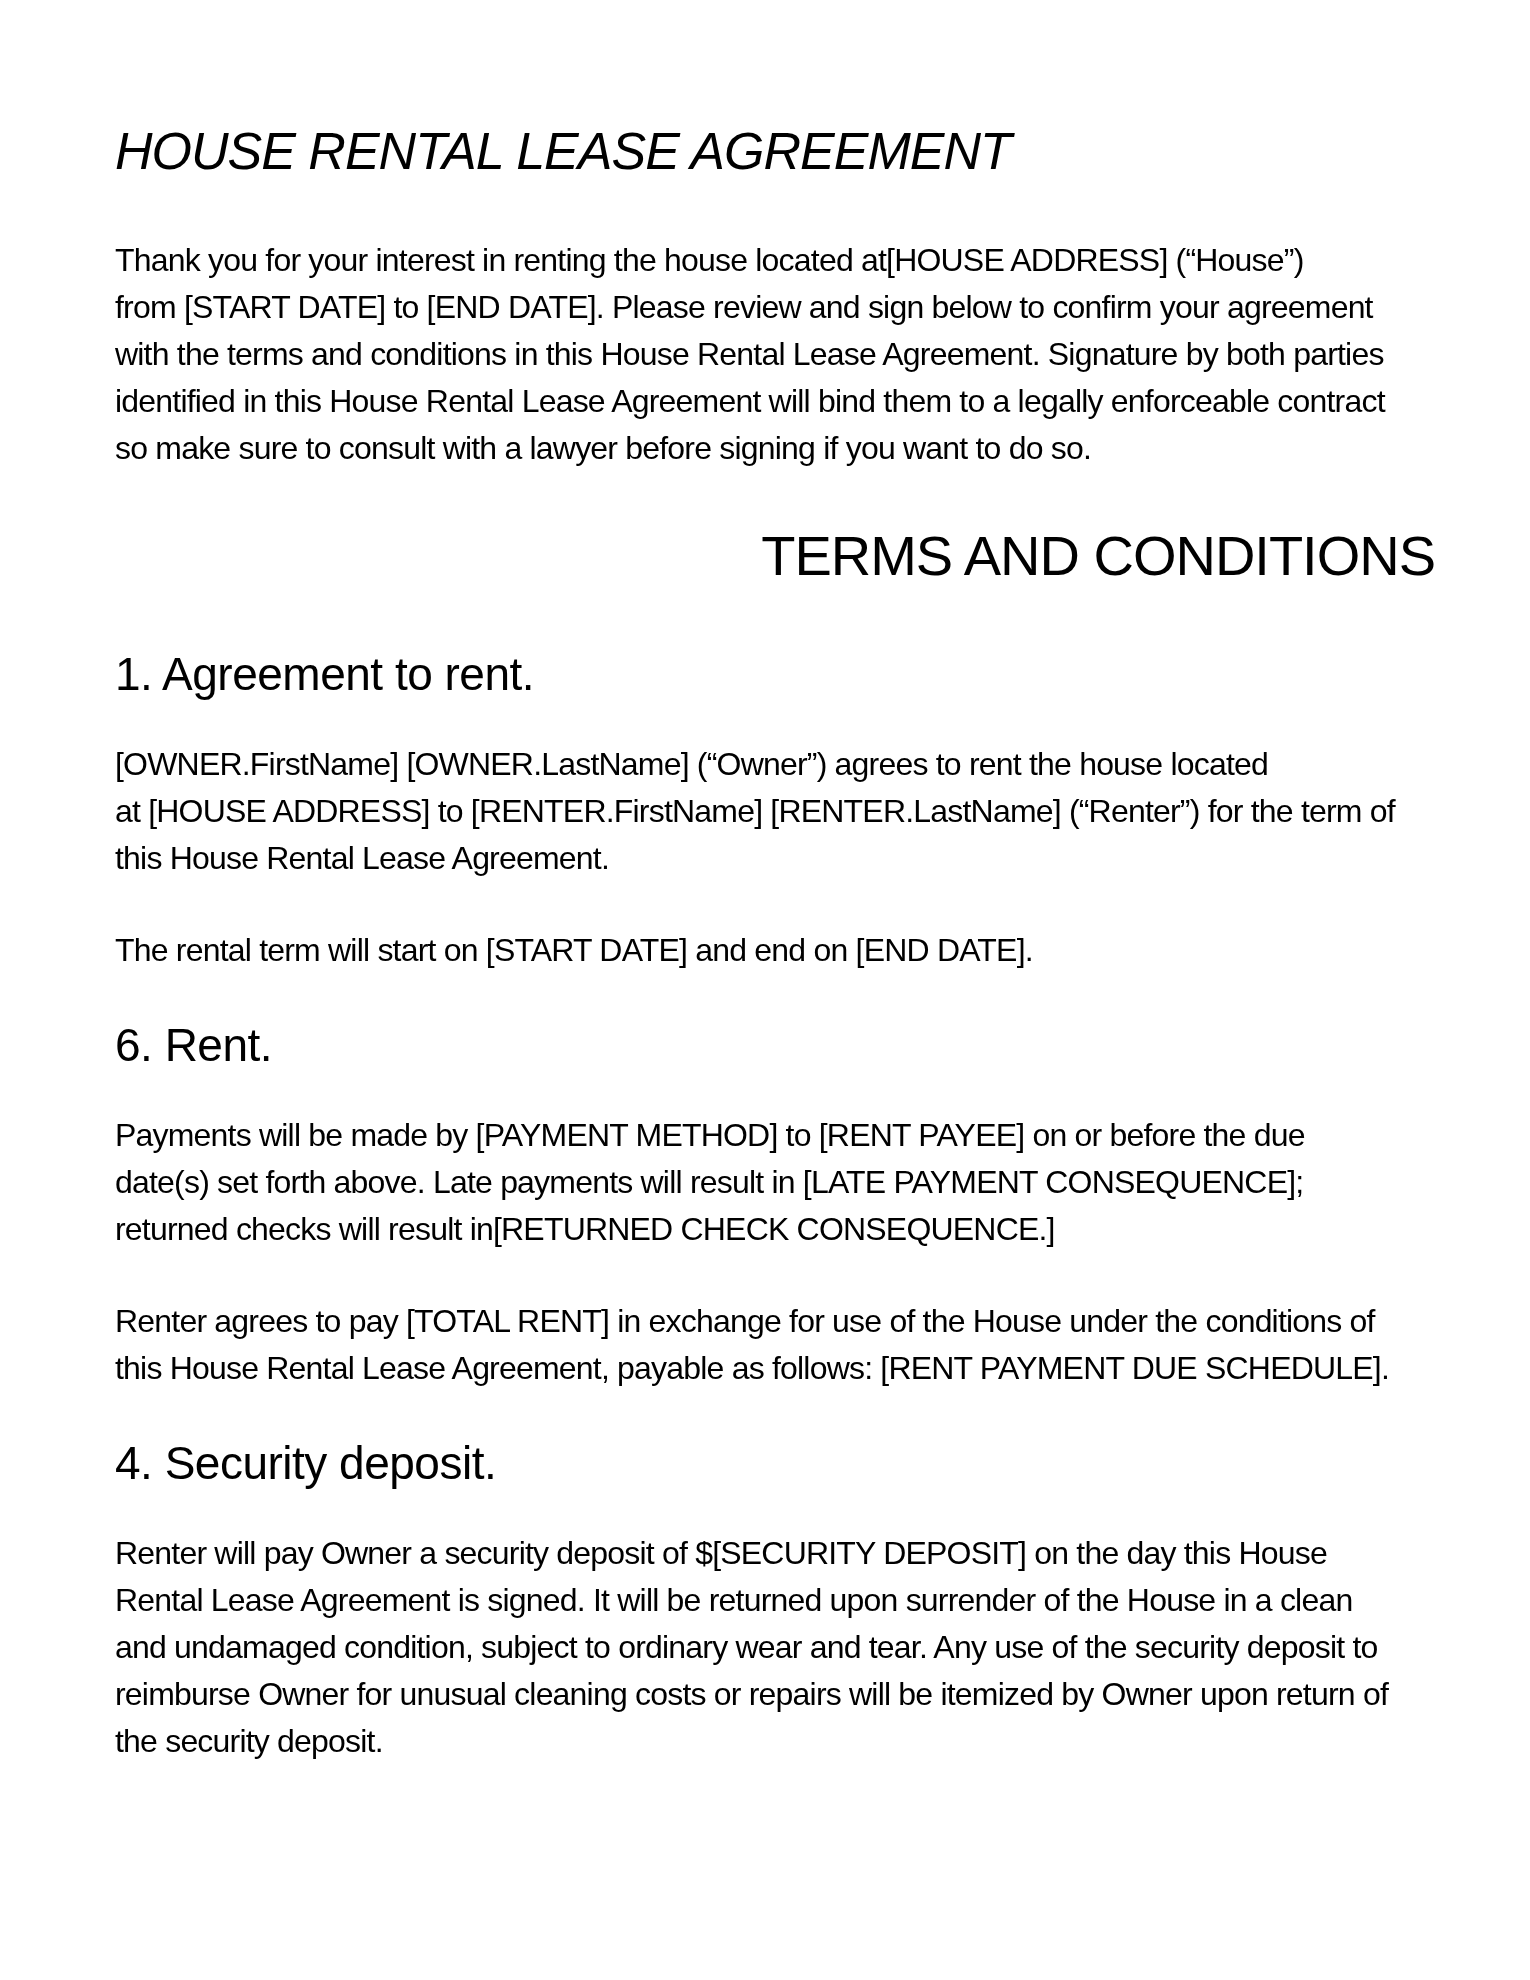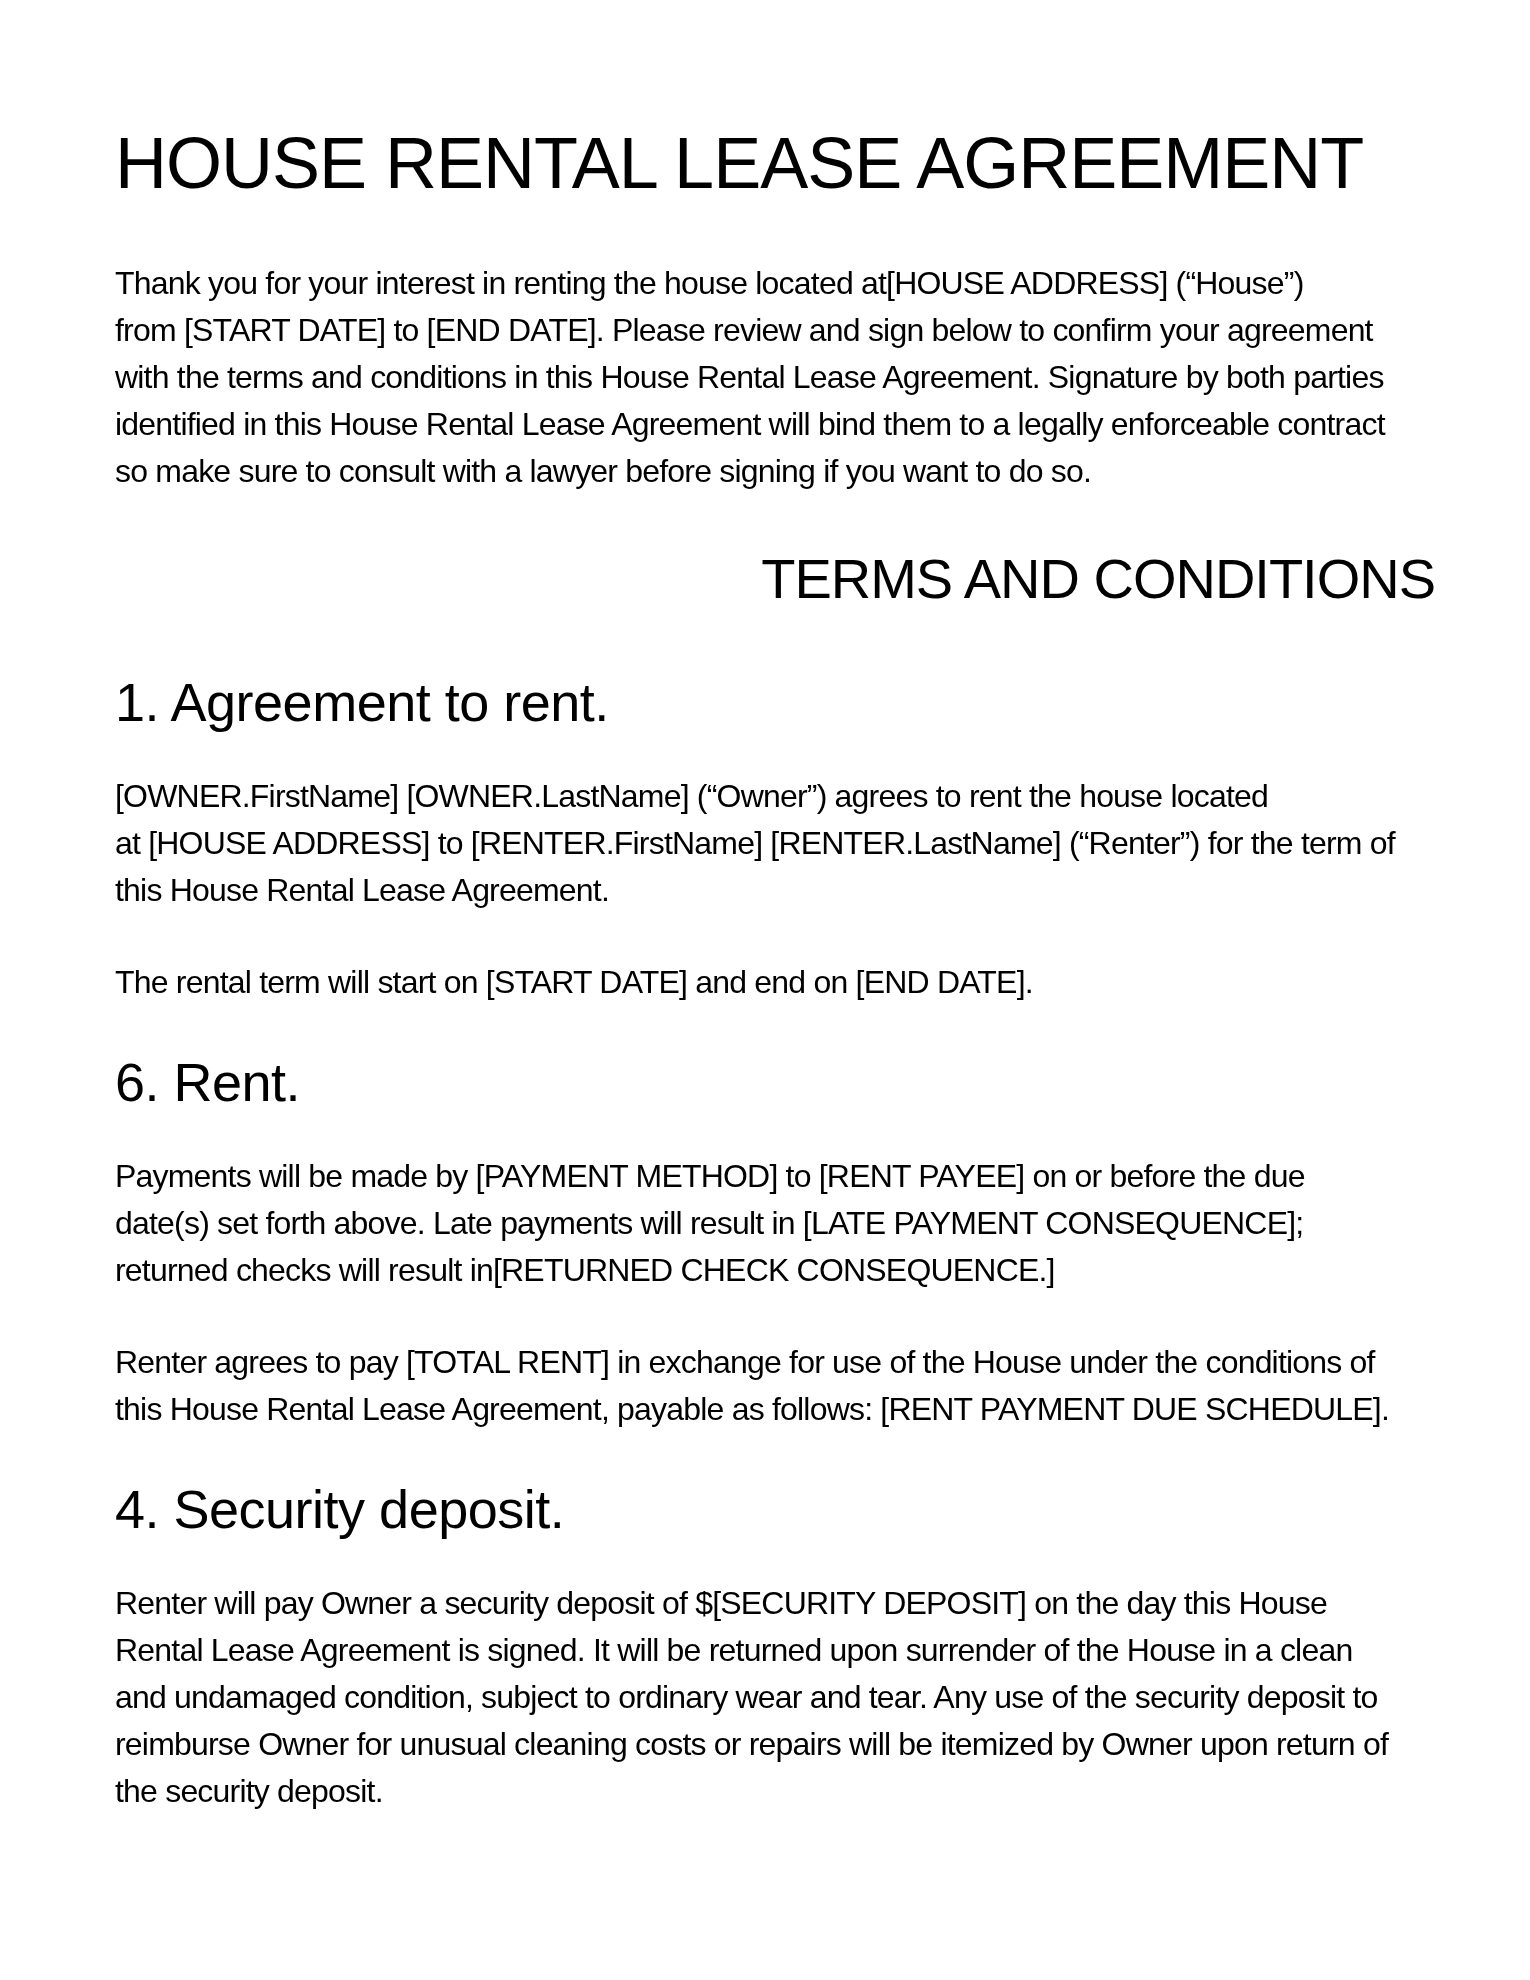--- a/index.html
+++ b/index.html
@@ -12,37 +12,38 @@
     width: 1530px;
     height: 1980px;
     box-sizing: border-box;
     padding: 122px 95px 0 115px;
     background: #ffffff;
     color: #000000;
     font-family: "Liberation Sans", "DejaVu Sans", sans-serif;
     overflow: hidden;
   }
   .title {
-    font-size: 72px;
+    font-size: 52px;
     font-weight: 400;
     line-height: 1.15;
     letter-spacing: -1px;
     margin: 0 0 55px 0;
     white-space: nowrap;
+    font-style: italic;
   }
   .h1 {
     font-size: 56px;
     font-weight: 400;
     line-height: 1.15;
     letter-spacing: -1px;
     margin: 52px 0 60px 0;
     text-align: right;
   }
   .h2 {
-    font-size: 54px;
+    font-size: 46px;
     font-weight: 400;
     line-height: 1.15;
     letter-spacing: -0.5px;
     margin: 45px 0 40px 0;
   }
   .para {
     font-size: 32px;
     font-weight: 400;
     line-height: 47px;
     letter-spacing: -0.8px;

